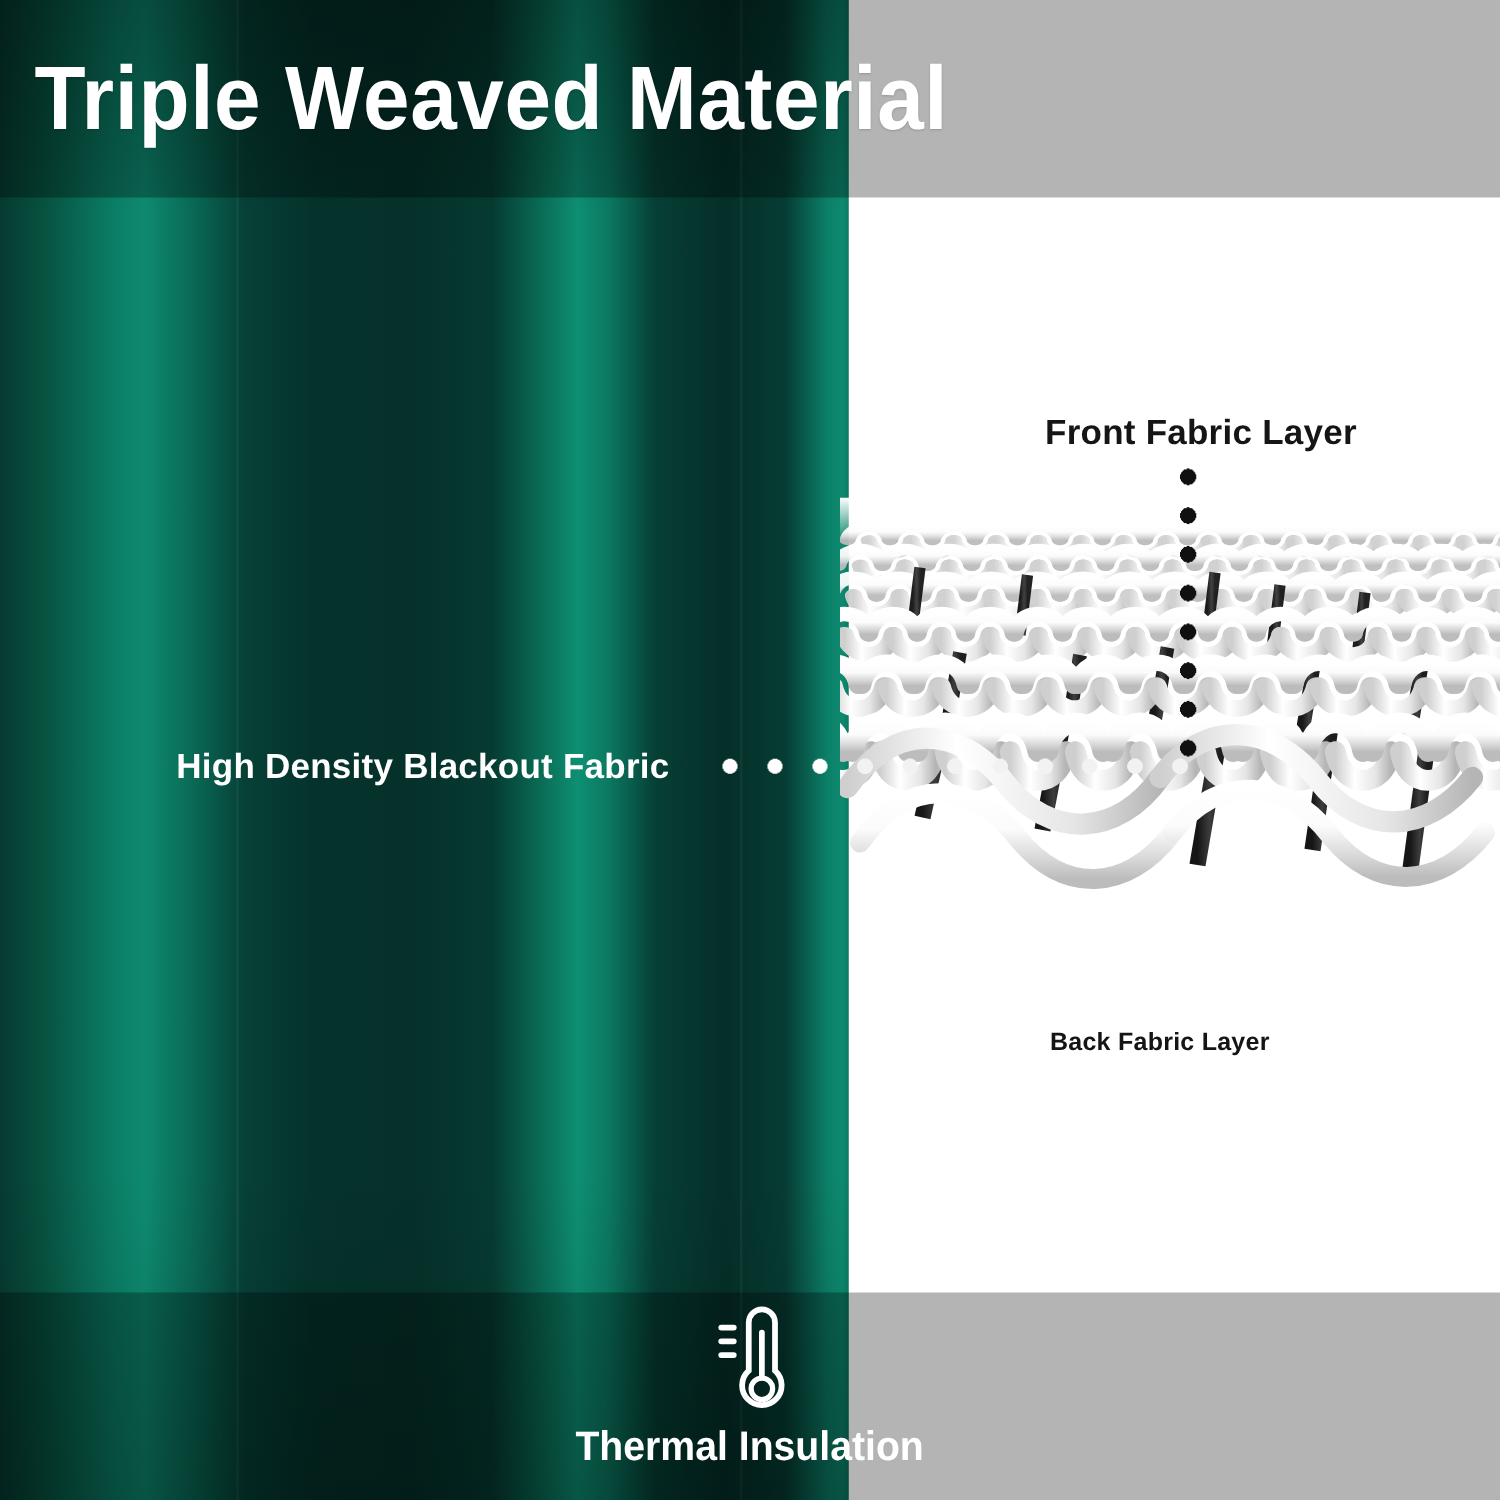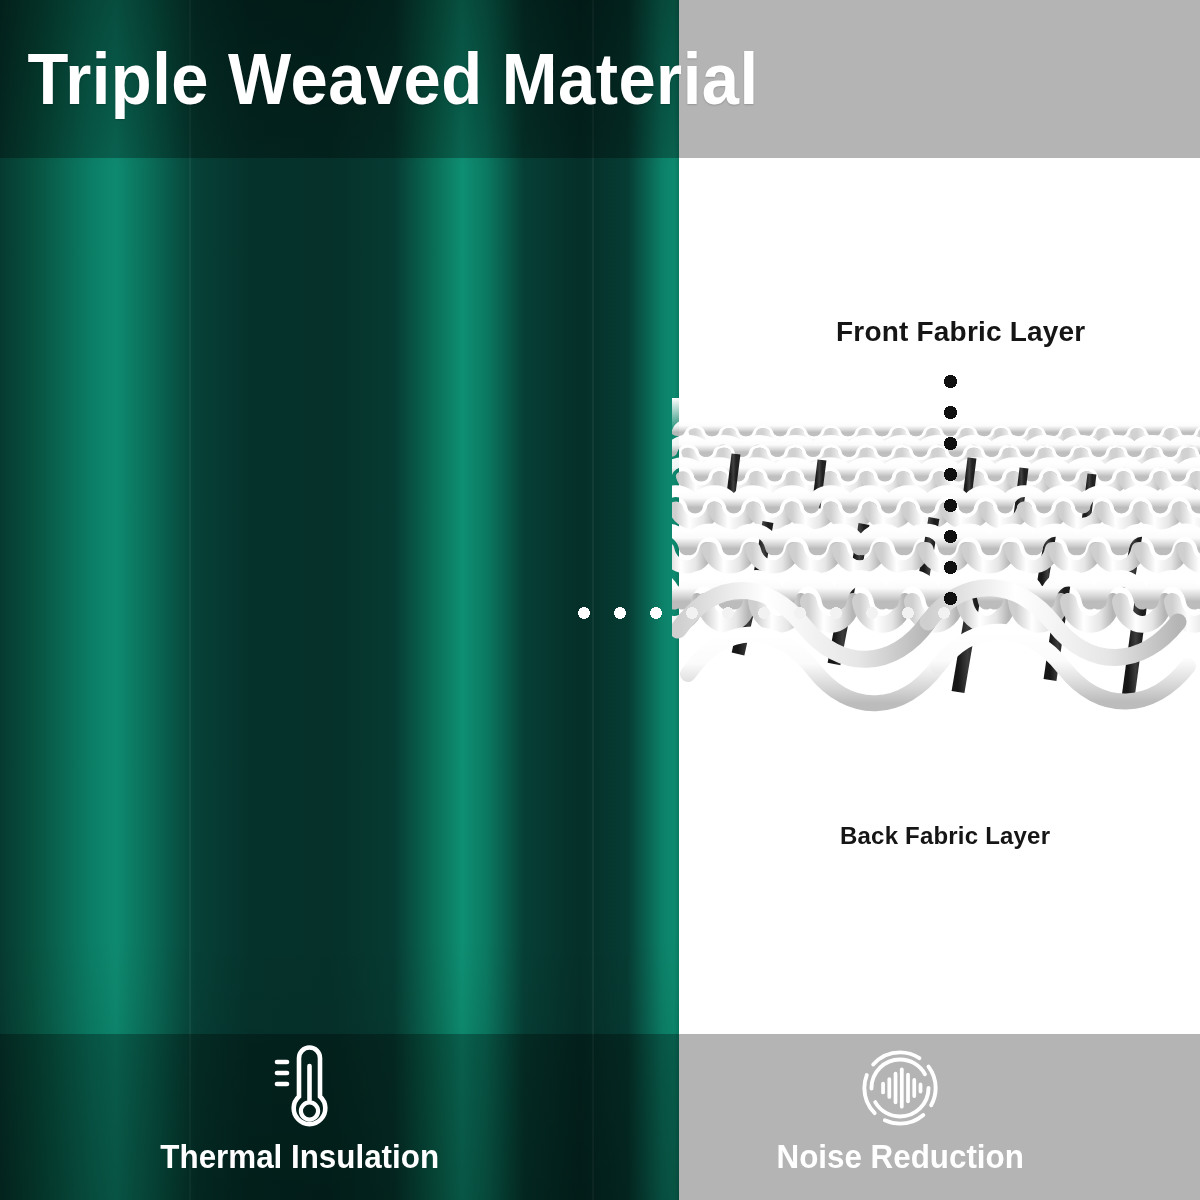--- a/index.html
+++ b/index.html
@@ -115,29 +115,29 @@
   .weave svg{display:block;width:528px;height:340px;}
 
   
   .label{
     position:absolute;
     font-weight:700;
     line-height:1;
     white-space:nowrap;
   }
   .label-front{
-    left:836px; top:318px;
+    left:836px; top:332px;
     color:#151515;
     font-size:28px;
     letter-spacing:.2px;
   }
   .label-back{
     left:840px; top:824px;
     color:#151515;
-    font-size:24px;
+    font-size:20px;
     letter-spacing:.2px;
   }
   .label-density{
     left:141px; top:599px;
     color:#ffffff;
     font-size:28px;
     letter-spacing:.2px;
   }
 
   
@@ -364,20 +364,21 @@
       <rect x="0" y="0" width="528" height="34" fill="url(#fadeTop)"></rect>
     </svg>
   </div>
 
   <div class="dots-h"></div>
   <div class="dots-h-dark"></div>
   <div class="dots-v"></div>
 
   <div class="label label-front">Front Fabric Layer</div>
   <div class="label label-back">Back Fabric Layer</div>
+  <div class="label label-density">High Density Blackout Fabric</div>
 
   <div class="header-band">
     <div class="header-title">Triple Weaved Material</div>
   </div>
 
   <div class="footer-band">
 
     <div class="feature">
       <div class="feature-icon">
         <svg width="70" height="92" viewBox="0 0 70 92" xmlns="http://www.w3.org/2000/svg" aria-hidden="true">
@@ -387,37 +388,17 @@
             <line x1="12" y1="20" x2="22" y2="20"></line>
             <line x1="12" y1="31" x2="22" y2="31"></line>
             <line x1="12" y1="42" x2="22" y2="42"></line>
           </g>
           <circle cx="44.5" cy="69" r="8.6" fill="none" stroke="#ffffff" stroke-width="4.2"></circle>
         </svg>
       </div>
       <div class="feature-label">Thermal Insulation</div>
     </div>
 
-    <div class="feature">
-      <div class="feature-icon">
-        <svg width="92" height="92" viewBox="0 0 92 92" xmlns="http://www.w3.org/2000/svg" aria-hidden="true">
-          <g fill="none" stroke="#ffffff" stroke-width="4.4" stroke-linecap="round">
-            <path d="M46 6 a40 40 0 0 1 0 80 a40 40 0 0 1 0 -80" stroke-dasharray="46 14" stroke-dashoffset="23"></path>
-            <path d="M46 14 a32 32 0 0 1 0 64 a32 32 0 0 1 0 -64" stroke-dasharray="84 16" stroke-dashoffset="50"></path>
-          </g>
-          <g stroke="#ffffff" stroke-width="4.2" stroke-linecap="round">
-            <line x1="27" y1="41" x2="27" y2="51"></line>
-            <line x1="34" y1="36" x2="34" y2="56"></line>
-            <line x1="41" y1="30" x2="41" y2="62"></line>
-            <line x1="48" y1="25" x2="48" y2="67"></line>
-            <line x1="55" y1="31" x2="55" y2="61"></line>
-            <line x1="62" y1="37" x2="62" y2="55"></line>
-            <line x1="69" y1="42" x2="69" y2="50"></line>
-          </g>
-        </svg>
-      </div>
-      <div class="feature-label">Noise Reduction</div>
-    </div>
 
 
   </div>
 
 </div>
 
 </body></html>

